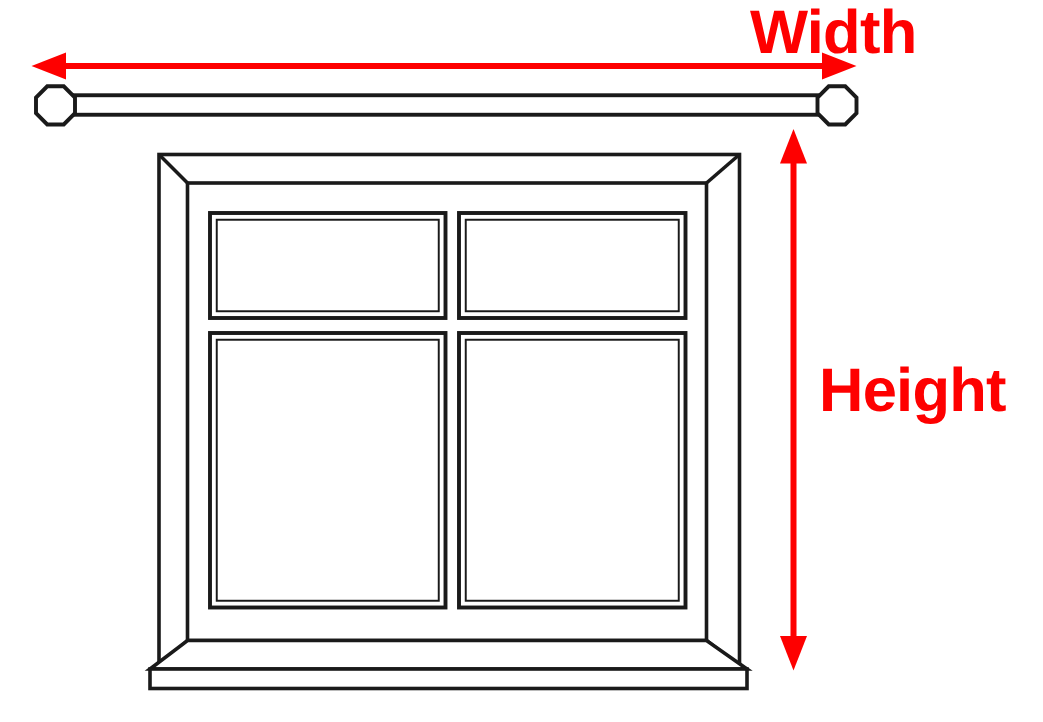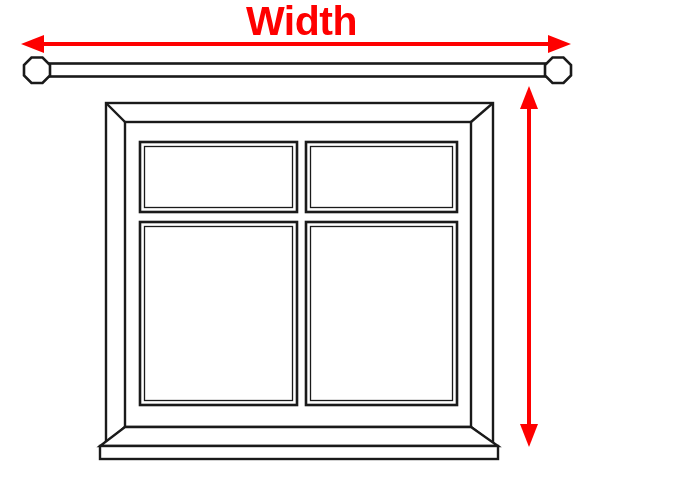--- a/index.html
+++ b/index.html
@@ -28,24 +28,24 @@
   .measure-label {
     position: absolute;
     font-family: "Liberation Sans", sans-serif;
     font-weight: bold;
     color: #fe0000;
     white-space: nowrap;
     letter-spacing: -0.5px;
     user-select: none;
   }
   #width-label {
-    left: 4px;
+    left: 16px;
     top: 1px;
     width: 595px;
-    text-align: center;
+    text-align: right;
     font-size: 41px;
     line-height: 41px;
   }
   #height-label {
     left: 546px;
     top: 240px;
     font-size: 41px;
     line-height: 41px;
   }
 </style>
@@ -110,14 +110,15 @@
       <g>
         <line x1="529" y1="95" x2="529" y2="438" stroke="#fe0000" stroke-width="4"></line>
         <polygon points="529,86 520,109 538,109" fill="#fe0000"></polygon>
         <polygon points="529,447 520,424 538,424" fill="#fe0000"></polygon>
       </g>
     </g>
   </svg>
 
   <div class="measure-label" id="width-label">Width</div>
 
+  <div class="measure-label" id="height-label">Height</div>
 
 </div>
 
 </body></html>

